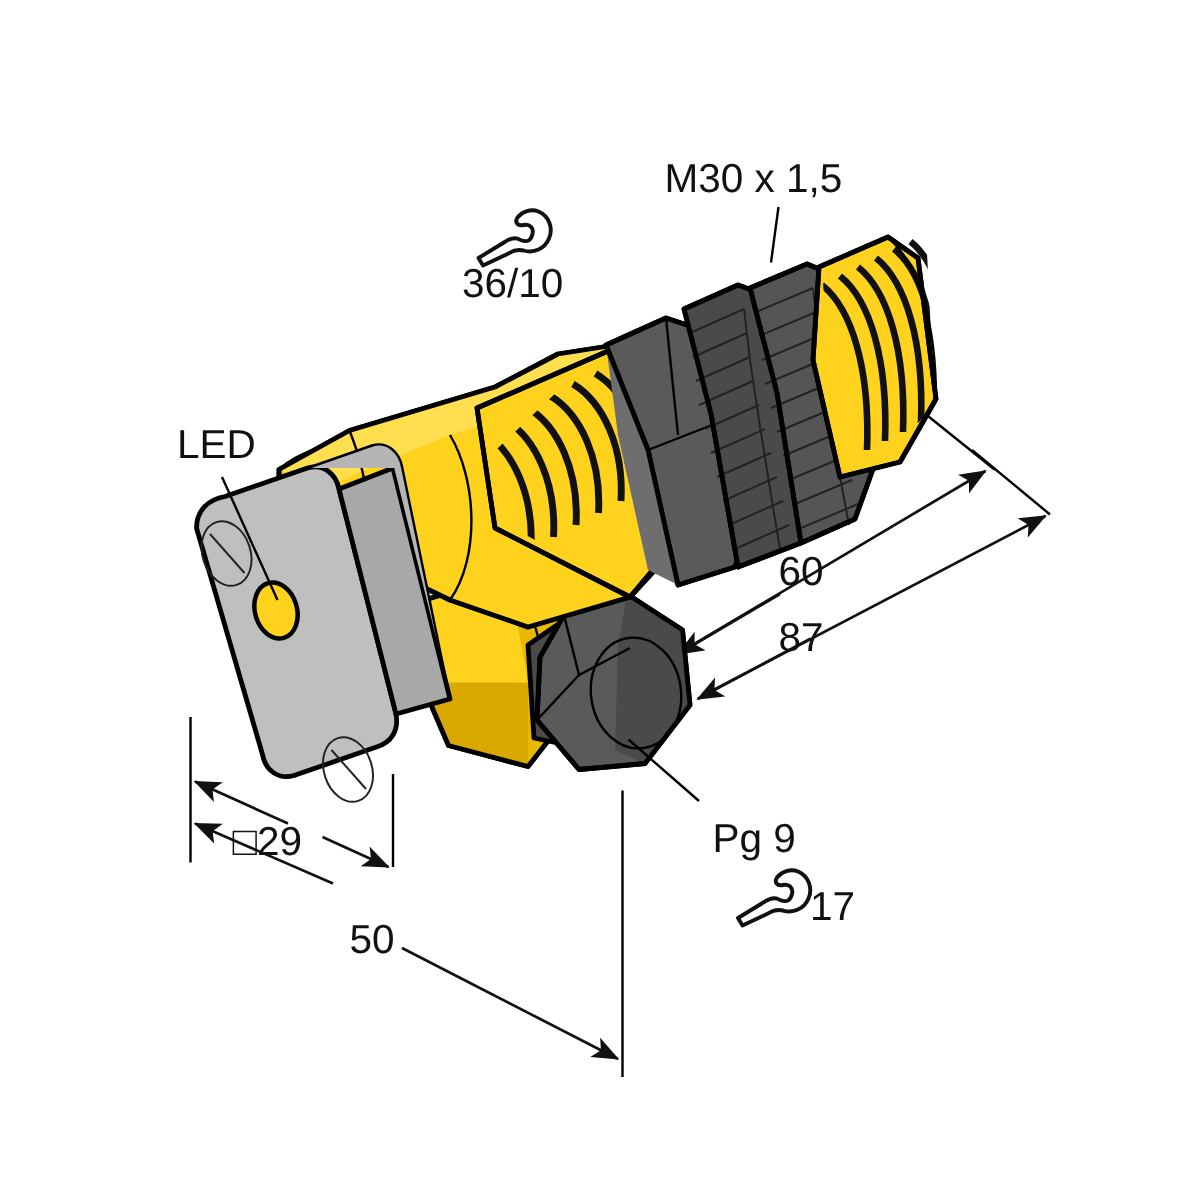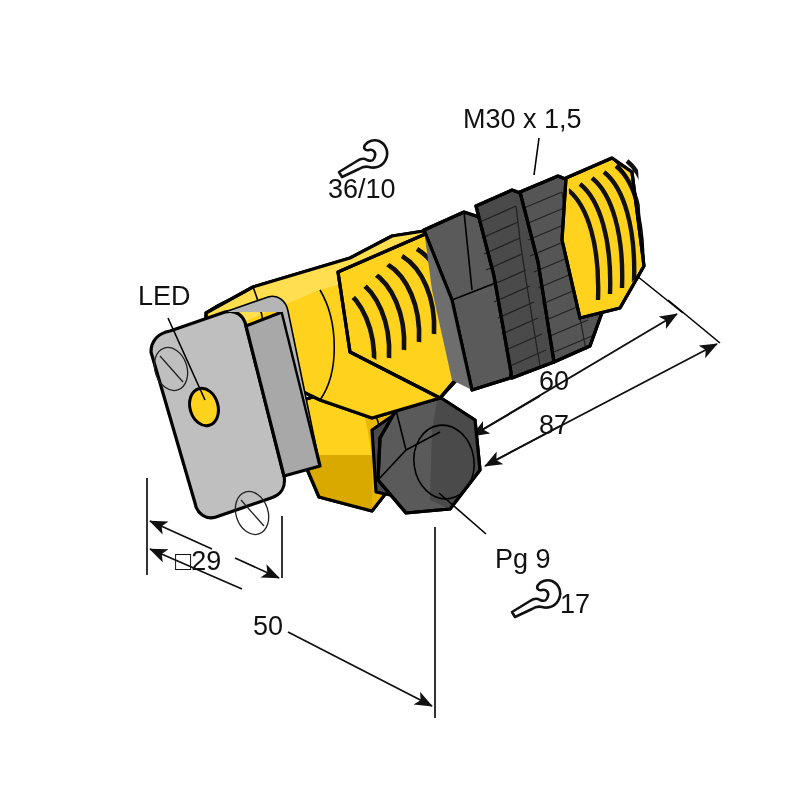--- a/index.html
+++ b/index.html
@@ -1,18 +1,18 @@
 <!DOCTYPE html>
 <html><head>
 <meta charset="utf-8">
 <style>
   html,body{margin:0;padding:0;background:#ffffff;}
   body{width:800px;height:800px;overflow:hidden;
        font-family:"Liberation Sans", sans-serif;}
-  #stage{position:relative;width:636px;height:800px;background:#fff;padding-left:20px;}
+  #stage{position:relative;width:636px;height:800px;background:#fff;}
   svg{display:block;}
   .lbl{font-family:"Liberation Sans", sans-serif;fill:#111111;}
   .lbl-lg{font-size:27px;}
   .dim{font-size:27px;}
   .ln{stroke:#111111;fill:none;}
   .outline{stroke:#000000;stroke-width:3.2;stroke-linejoin:round;stroke-linecap:round;}
   .thin{stroke:#000000;stroke-width:1.6;fill:none;}
   .hair{stroke:#222222;stroke-width:1.3;fill:none;}
 </style>
 </head>

